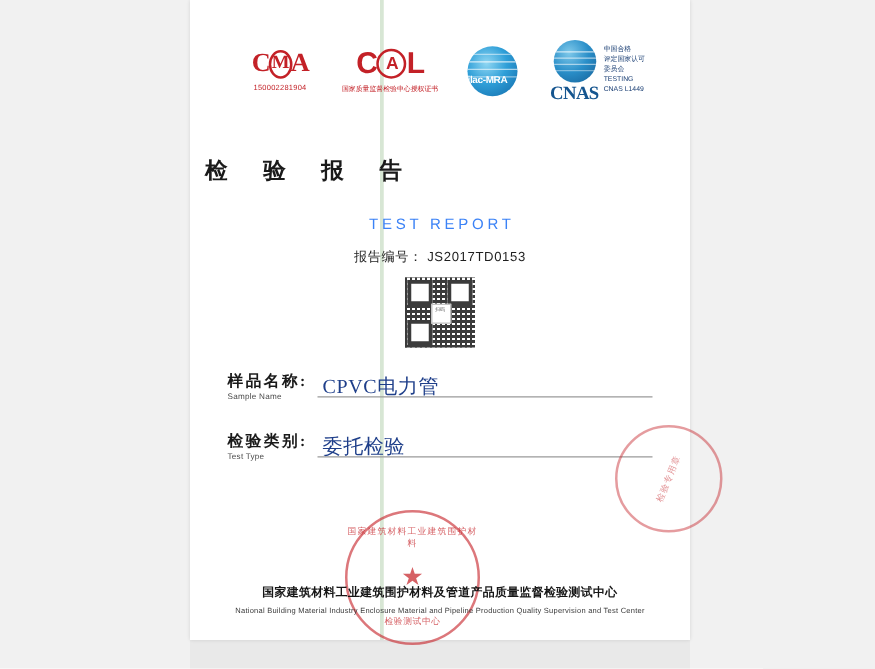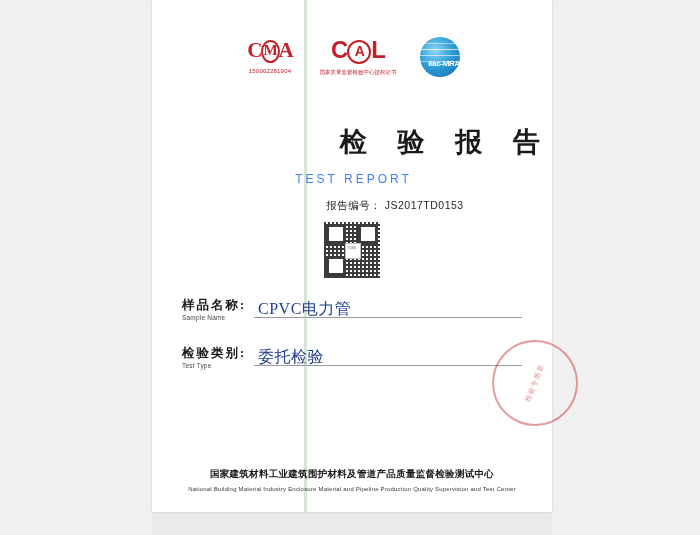--- a/index.html
+++ b/index.html
@@ -151,21 +151,21 @@
     position: absolute;
     left: -4px; top: 12px;
     width: 48px; height: 1px;
     background: rgba(255,255,255,0.75);
     box-shadow: 0 6px 0 rgba(255,255,255,0.6), 0 12px 0 rgba(255,255,255,0.5), 0 -6px 0 rgba(255,255,255,0.5);
   }
   .ilac-text {
     position: absolute;
     left: 0; right: 0;
     bottom: 9px;
-    text-align: right;
+    text-align: left;
     font-size: 8px;
     font-weight: bold;
     color: #ffffff;
     letter-spacing: -0.3px;
   }
 
   
   .cnas-wrap { width: 78px; }
   .cnas-globe {
     width: 34px;
@@ -209,23 +209,23 @@
     flex-direction: column;
     align-items: center;
   }
 
   
   .title-cn {
     position: absolute;
     left: 0;
     top: 124px;
     width: 400px;
-    text-align: right;
-    font-family: "Liberation Serif", serif;
-    font-size: 27px;
+    text-align: left;
+    font-family: "Liberation Serif", serif;
+    font-size: 18px;
     font-weight: bold;
     letter-spacing: 12px;
     color: #1a1a1a;
     text-indent: 12px;
   }
   .title-en {
     position: absolute;
     left: 0;
     top: 172px;
     width: 400px;
@@ -237,21 +237,20 @@
   }
   .report-no {
     position: absolute;
     left: 0;
     top: 199px;
     width: 400px;
     text-align: center;
     font-size: 10.5px;
     color: #1f1f1f;
     letter-spacing: 0.5px;
-    margin-left: 43px;
   }
 
   
   .qr {
     position: absolute;
     left: 172px;
     top: 222px;
     width: 56px;
     height: 56px;
     background:
@@ -441,20 +440,35 @@
         </div>
         <div class="cal-sub">国家质量监督检验中心授权证书</div>
       </div>
 
       <div class="logo-block ilac-wrap">
         <div class="ilac-circle">
           <div class="ilac-text">ilac-MRA</div>
         </div>
       </div>
 
+      <div class="logo-block cnas-wrap">
+        <div class="cnas-inline">
+          <div class="cnas-stack">
+            <div class="cnas-globe"></div>
+            <div class="cnas-label">CNAS</div>
+          </div>
+          <div class="cnas-right">
+            <div>中国合格</div>
+            <div>评定国家认可</div>
+            <div>委员会</div>
+            <div>TESTING</div>
+            <div>CNAS L1449</div>
+          </div>
+        </div>
+      </div>
 
     </div>
 
     <div class="title-cn">检 验 报 告</div>
     <div class="title-en">TEST   REPORT</div>
     <div class="report-no">报告编号： JS2017TD0153</div>
 
     <div class="qr">
       <div class="qr-corner qr-c1"></div>
       <div class="qr-corner qr-c2"></div>
@@ -474,20 +488,25 @@
         <div class="field-label-en">Test Type</div>
         <div class="field-value">委托检验</div>
         <div class="field-line"></div>
       </div>
     </div>
 
     <div class="stamp stamp-side">
       <span>检验专用章</span>
     </div>
 
+    <div class="stamp stamp-main">
+      <div class="stamp-text-arc">国家建筑材料工业建筑围护材料</div>
+      <div class="star">★</div>
+      <div class="stamp-text-bottom">检验测试中心</div>
+    </div>
 
     <div class="footer">
       <div class="footer-cn">国家建筑材料工业建筑围护材料及管道产品质量监督检验测试中心</div>
       <div class="footer-en">National Building Material Industry Enclosure Material and Pipeline Production Quality Supervision and Test Center</div>
     </div>
 
   </div>
 </div>
 
 </body></html>

